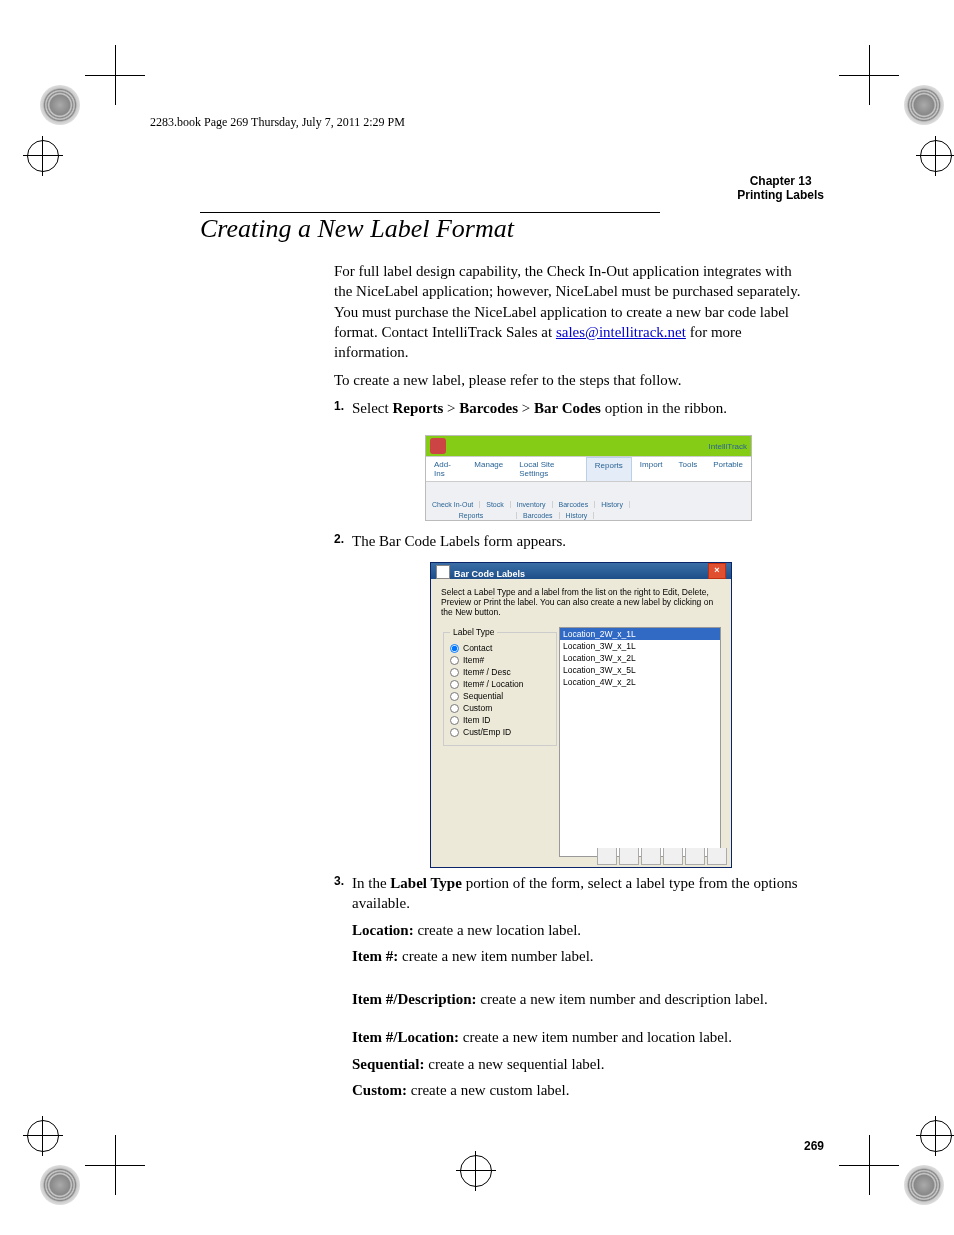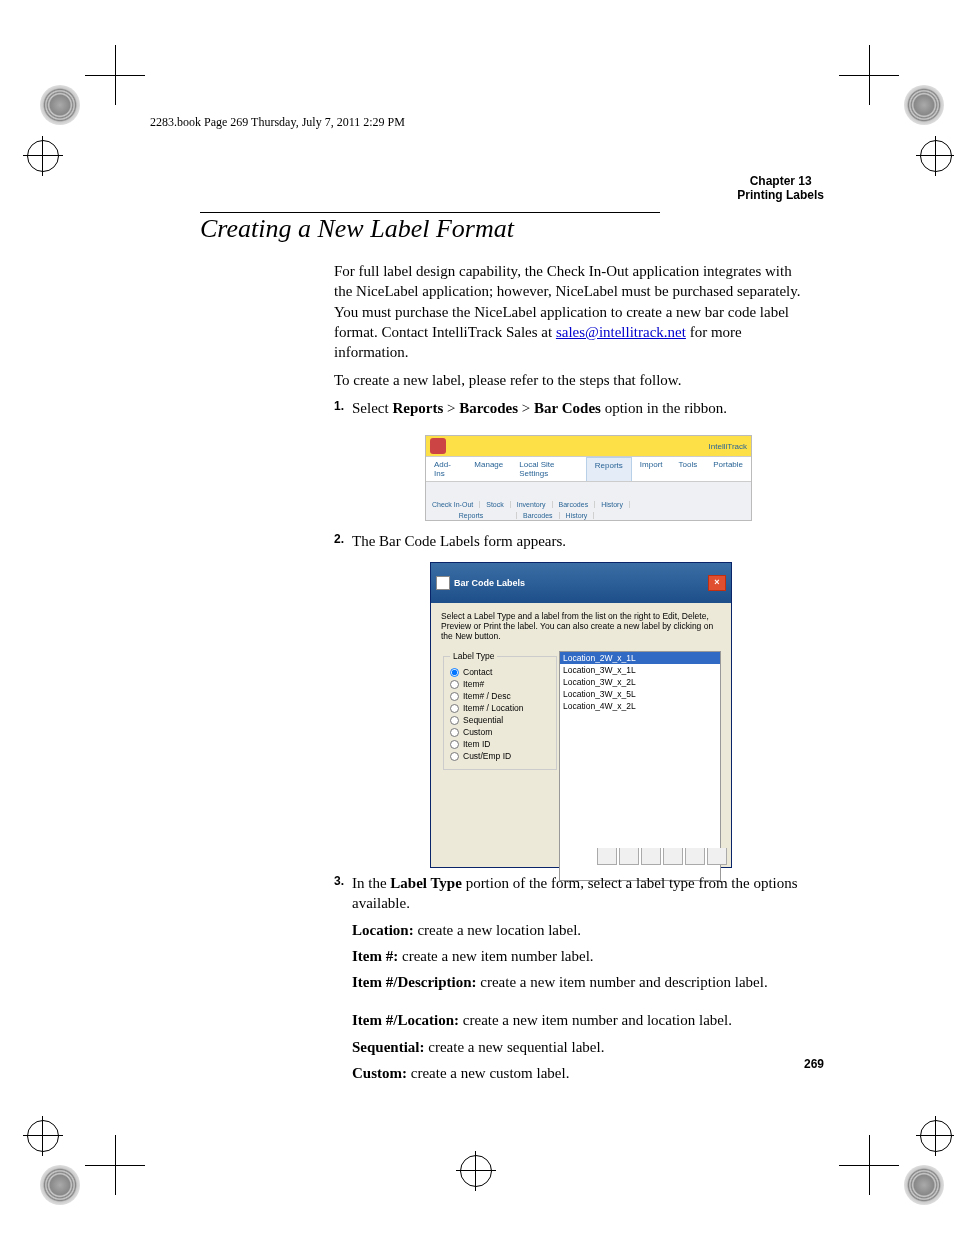--- a/index.html
+++ b/index.html
@@ -15,42 +15,42 @@
 .header-line{position:absolute;left:150px;top:115px;font-size:12px;font-family:"Times New Roman",serif}
 .chapter-head{position:absolute;right:130px;top:174px;text-align:center;font-family:Arial,sans-serif;font-size:12px;font-weight:bold}
 .title-rule{position:absolute;left:200px;top:212px;width:460px;border-top:1px solid #000}
 h1{position:absolute;left:200px;top:214px;font-style:italic;font-weight:normal;font-size:26px;margin:0;font-family:"Times New Roman",serif}
 .body-text{position:absolute;left:334px;width:475px;line-height:1.35}
 .link{color:#0000cc;text-decoration:underline}
 .step-num{font-weight:bold;font-family:Arial,sans-serif;font-size:12px;display:inline-block;width:18px;vertical-align:top}
 .step-row{display:flex;margin-bottom:4px}
 .step-text{flex:1}
 .figure1{position:absolute;left:425px;top:435px;width:325px;height:84px;border:1px solid #bbb;background:#eef0f3;font-family:Tahoma,sans-serif;font-size:8px}
-.fig1-top{height:20px;display:flex;align-items:center;padding:0 4px;border-bottom:1px solid #ccc;background:#fde047}
+.fig1-top{height:20px;display:flex;align-items:center;padding:0 4px;border-bottom:1px solid #ccc;background:#84cc16}
 .fig1-logo{width:16px;height:16px;background:#c44;border-radius:3px;margin-right:6px}
 .fig1-brand{margin-left:auto;color:#2a6496}
 .fig1-tabs{display:flex;gap:0;border-bottom:1px solid #ccc;background:#fff}
 .fig1-tab{padding:3px 8px;color:#2a6496}
 .fig1-tab.sel{background:#e4ecf7;border:1px solid #b8d0e8;border-bottom:none}
 .fig1-groups{display:flex;padding-top:26px;font-size:7px;color:#2a6496}
 .fig1-group{padding:0 6px;text-align:center;border-right:1px solid #d0d0d0}
 .figure2{position:absolute;left:430px;top:562px;width:300px;height:304px;background:#ece9d8;border:1px solid #0a246a;font-family:Tahoma,sans-serif;font-size:9px}
-.fig2-title{background:linear-gradient(#3b6ea5,#1d4e89);color:#fff;font-weight:bold;padding:12px 5px;display:flex;align-items:center}
+.fig2-title{background:linear-gradient(#3b6ea5,#1d4e89);color:#fff;font-weight:bold;padding:0 5px;display:flex;align-items:flex-end}
 .fig2-close{margin-left:auto;width:16px;height:14px;background:#e05030;color:#fff;text-align:center;font-weight:bold;border:1px solid #c03010;line-height:12px}
 .fig2-body{padding:8px 10px;font-size:8.5px}
 .fig2-fieldset{border:1px solid #ccc;font-size:8.5px;padding:4px 6px 6px;margin-top:10px;width:100px;float:left}
 .fig2-legend{font-size:8.5px;padding:0 3px}
 .fig2-radio{display:flex;align-items:center;gap:4px;margin:2px 0}
 .fig2-radio input{width:9px;height:9px;margin:0}
 .fig2-list{float:right;width:160px;height:228px;border:1px solid #999;background:#fff;margin-top:10px;font-size:8.5px}
 .fig2-li{padding:1px 3px}
 .fig2-li.sel{background:#316ac5;color:#fff}
 .fig2-icons{position:absolute;bottom:2px;right:4px;display:flex;gap:2px}
 .fig2-icon{width:18px;height:16px;border:1px solid #aaa;background:#f0f0f0;border-top:none}
-.page-num{position:absolute;right:130px;top:1057px;font-family:Arial,sans-serif;font-size:12px;font-weight:bold}
+.page-num{position:absolute;right:130px;top:1139px;font-family:Arial,sans-serif;font-size:12px;font-weight:bold}
 .label-desc b{font-weight:bold}
 </style>
 </head>
 <body>
 
 <div class="crop-mark" style="left:85px;top:45px"></div>
 <div class="crop-mark" style="right:55px;top:45px"></div>
 <div class="crop-mark" style="left:85px;bottom:40px"></div>
 <div class="crop-mark" style="right:55px;bottom:40px"></div>
 <div class="star-mark" style="left:40px;top:85px"></div>
@@ -182,21 +182,21 @@
   </div>
 </div>
 
 <div class="body-text" style="top:873px">
   <div class="step-row">
       <span class="step-num">3.</span>
       <span class="step-text"><span>In the </span><b>Label Type</b><span> portion of the form, select a label type from the options available.</span></span>
     </div>
   <div class="label-desc" style="padding-left:18px;margin-top:6px">
     <div style="margin-bottom:6px"><b>Location:</b><span> create a new location label.</span></div>
-    <div style="margin-bottom:6px"><b>Item #:</b><span> create a new item number label.</span></div>
+    <div style="margin-bottom:23px"><b>Item #:</b><span> create a new item number label.</span></div>
     <div style="margin-bottom:18px"><b>Item #/Description:</b><span> create a new item number and description label.</span></div>
     <div style="margin-bottom:6px"><b>Item #/Location:</b><span> create a new item number and location label.</span></div>
     <div style="margin-bottom:6px"><b>Sequential:</b><span> create a new sequential label.</span></div>
     <div><b>Custom:</b><span> create a new custom label.</span></div>
   </div>
 </div>
 
 <div class="page-num">269</div>
 
 </body></html>

